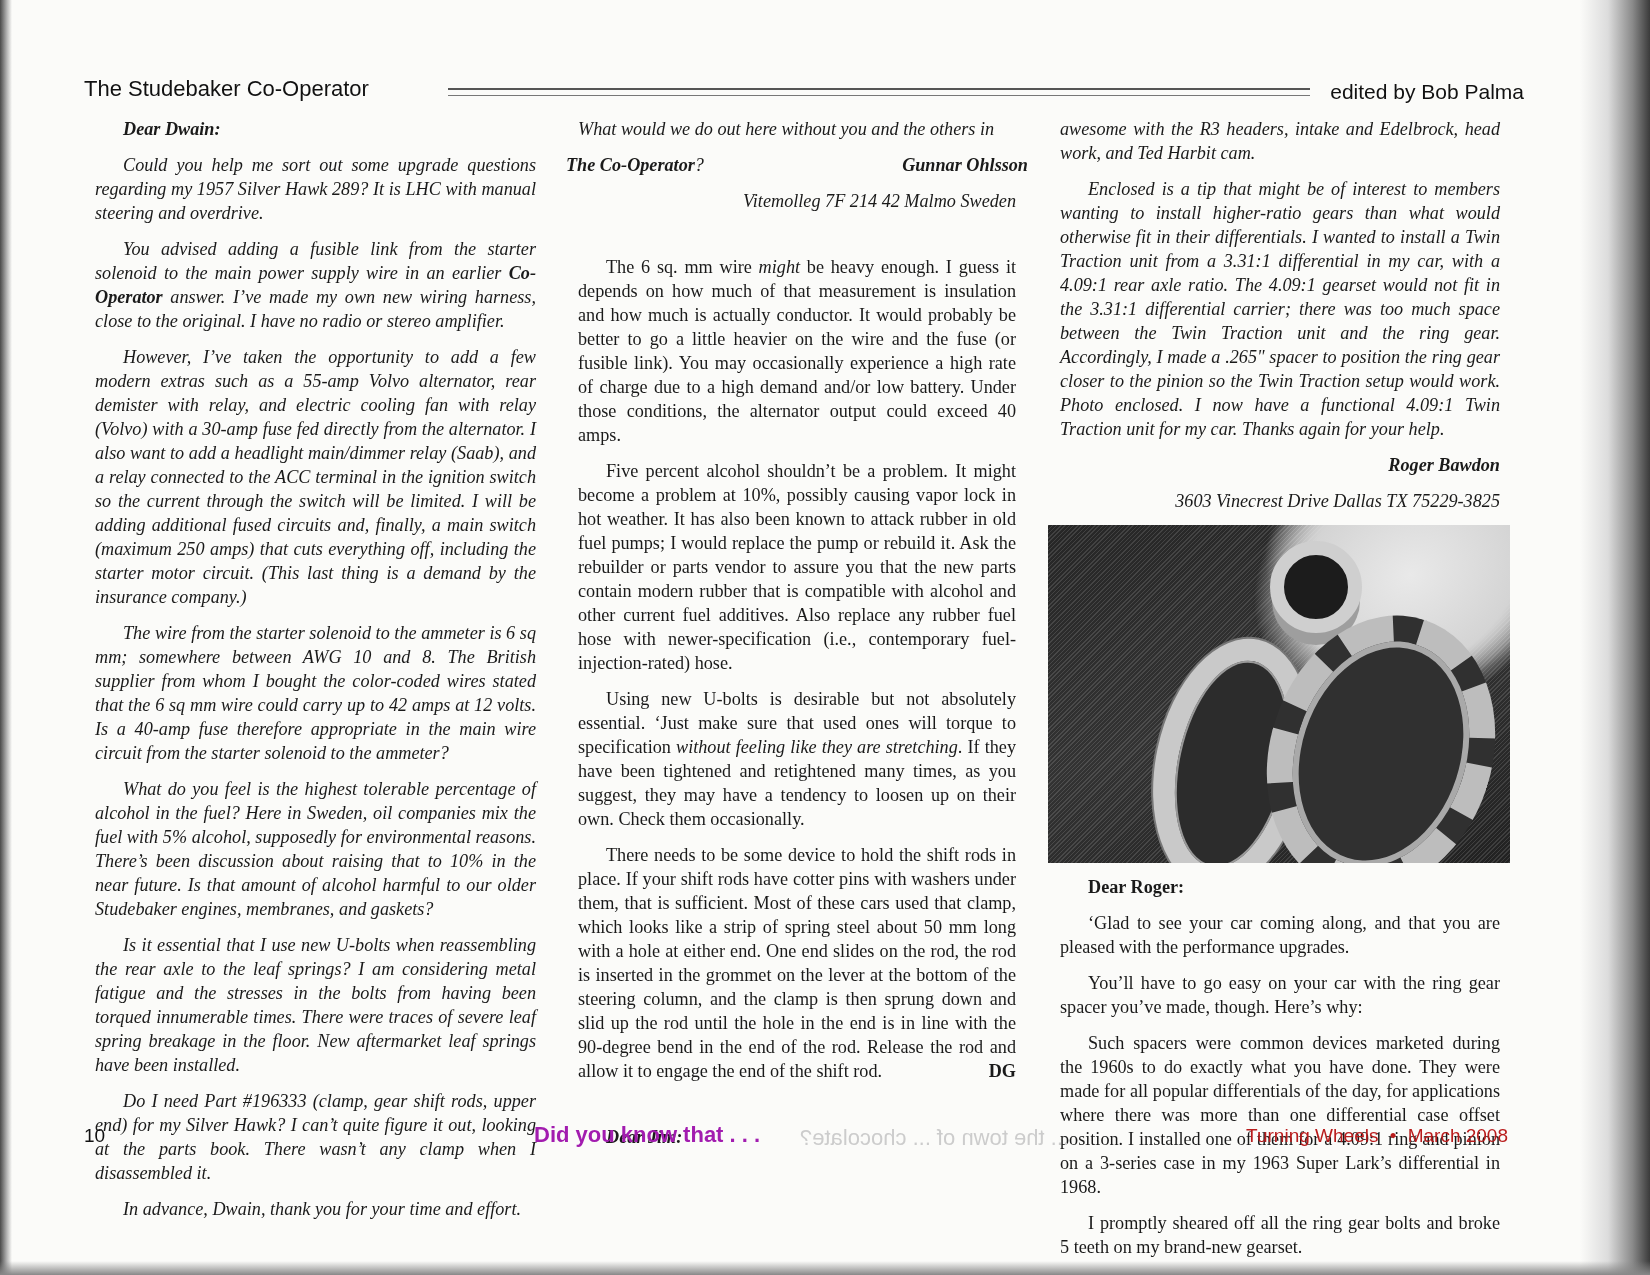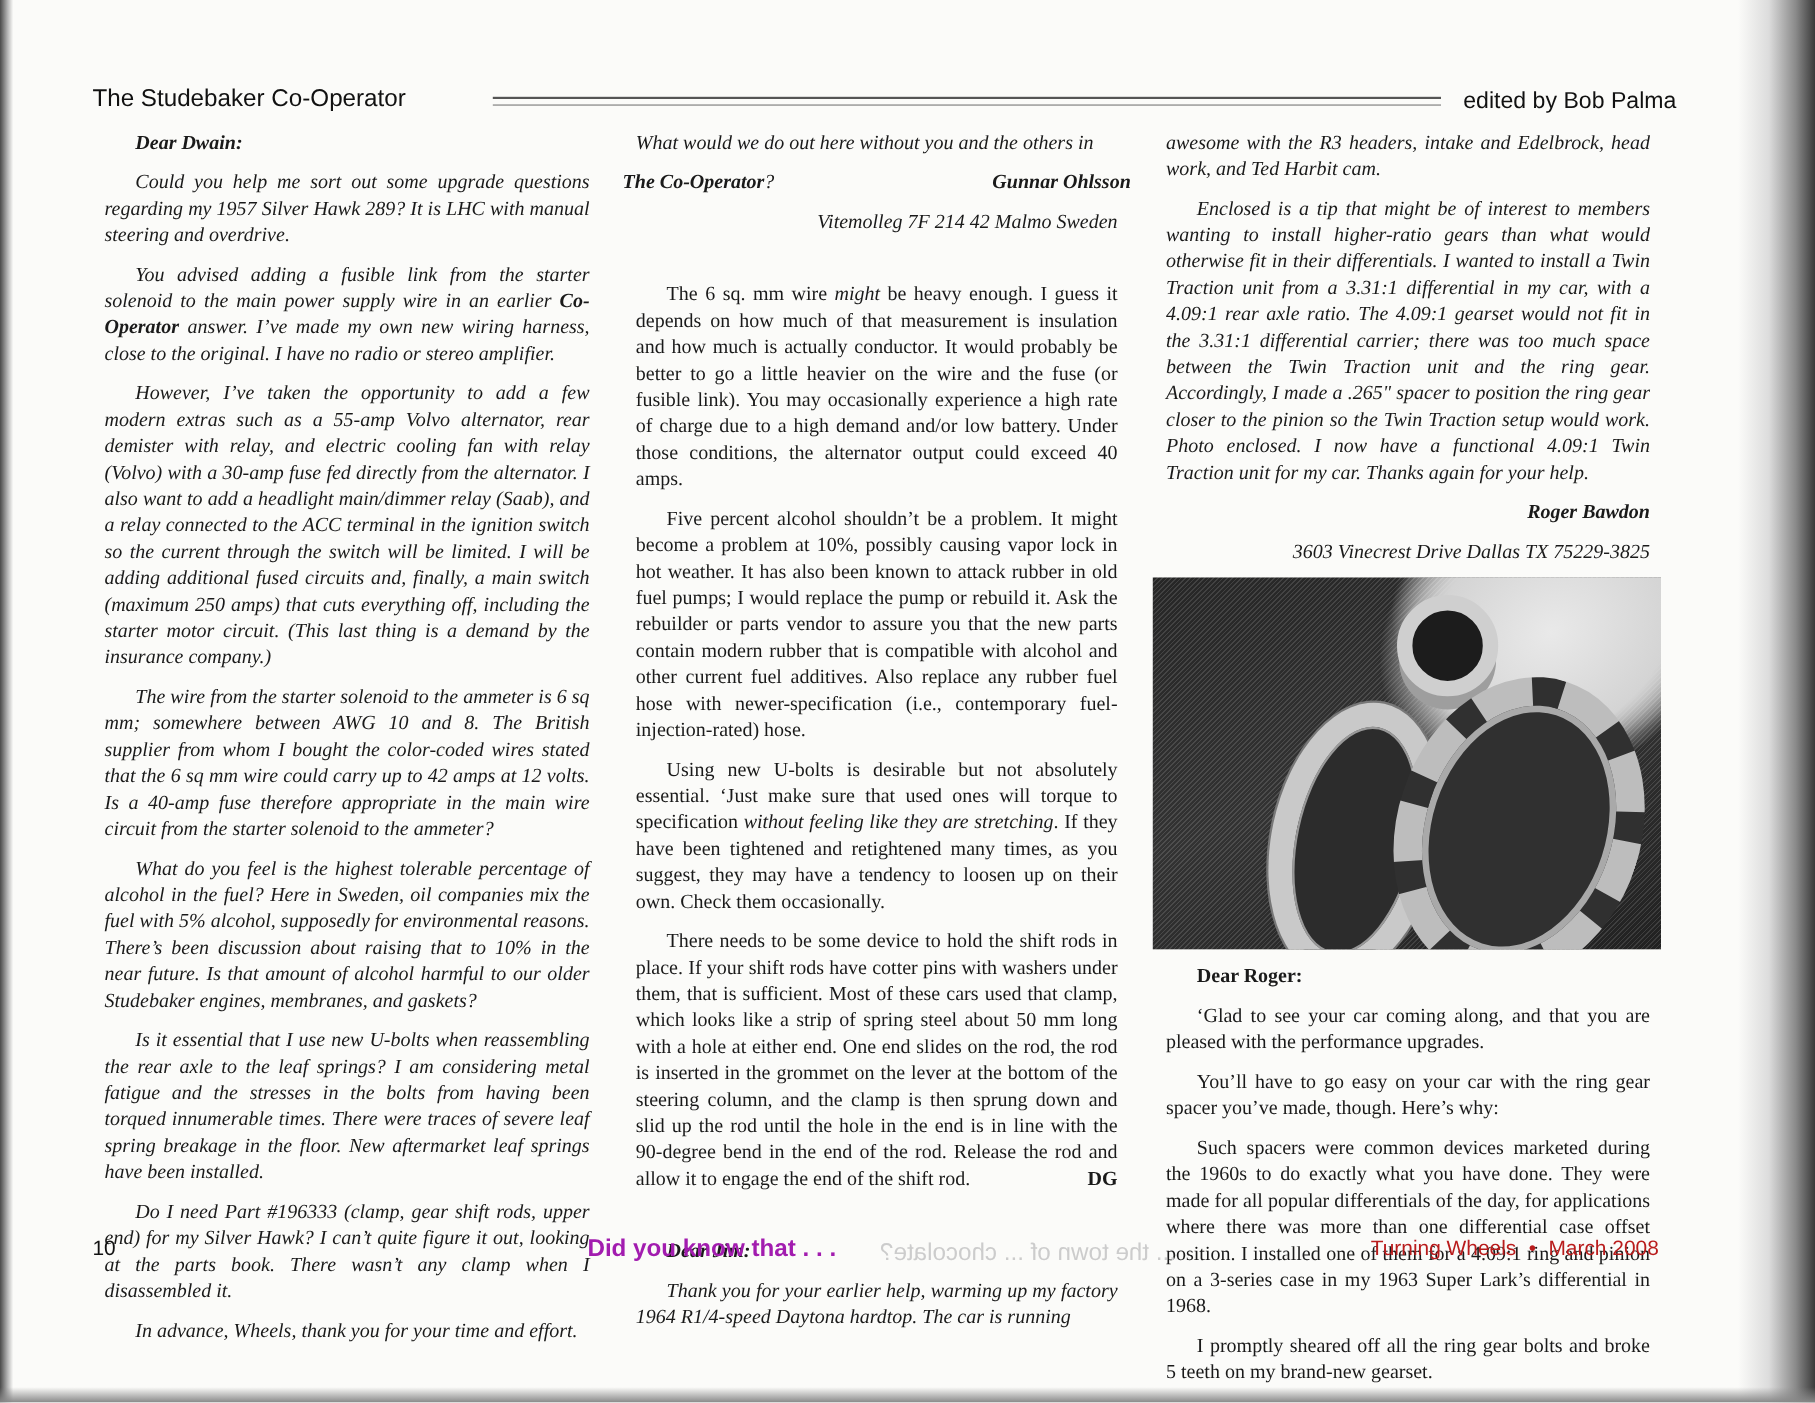--- a/index.html
+++ b/index.html
@@ -121,38 +121,37 @@
 
 <div class="col col1">
   <p class="salutation it">Dear Dwain:</p>
   <p class="it">Could you help me sort out some upgrade questions regarding my 1957 Silver Hawk 289? It is LHC with manual steering and overdrive.</p>
   <p class="it"><span>You advised adding a fusible link from the starter solenoid to the main power supply wire in an earlier</span> <span class="bold">Co-Operator</span> <span>answer. I’ve made my own new wiring harness, close to the original. I have no radio or stereo amplifier.</span></p>
   <p class="it">However, I’ve taken the opportunity to add a few modern extras such as a 55-amp Volvo alternator, rear demister with relay, and electric cooling fan with relay (Volvo) with a 30-amp fuse fed directly from the alternator. I also want to add a headlight main/dimmer relay (Saab), and a relay connected to the ACC terminal in the ignition switch so the current through the switch will be limited. I will be adding additional fused circuits and, finally, a main switch (maximum 250 amps) that cuts everything off, including the starter motor circuit. (This last thing is a demand by the insurance company.)</p>
   <p class="it">The wire from the starter solenoid to the ammeter is 6 sq mm; somewhere between AWG 10 and 8. The British supplier from whom I bought the color-coded wires stated that the 6 sq mm wire could carry up to 42 amps at 12 volts. Is a 40-amp fuse therefore appropriate in the main wire circuit from the starter solenoid to the ammeter?</p>
   <p class="it">What do you feel is the highest tolerable percentage of alcohol in the fuel? Here in Sweden, oil companies mix the fuel with 5% alcohol, supposedly for environmental reasons. There’s been discussion about raising that to 10% in the near future. Is that amount of alcohol harmful to our older Studebaker engines, membranes, and gaskets?</p>
   <p class="it">Is it essential that I use new U-bolts when reassembling the rear axle to the leaf springs? I am considering metal fatigue and the stresses in the bolts from having been torqued innumerable times. There were traces of severe leaf spring breakage in the floor. New aftermarket leaf springs have been installed.</p>
   <p class="it">Do I need Part #196333 (clamp, gear shift rods, upper end) for my Silver Hawk? I can’t quite figure it out, looking at the parts book. There wasn’t any clamp when I disassembled it.</p>
-  <p class="it">In advance, Wheels, thank you for your time and effort.</p>
+  <p class="it">In advance, Dwain, thank you for your time and effort.</p>
 </div>
 
 <div class="col col2">
   <p class="it noindent"><span>What would we do out here without you and the others in</span></p>
   <div class="sig-row">
     <span><span class="bold">The Co-Operator</span><span class="it">?</span></span>
     <span class="sig-name">Gunnar Ohlsson</span>
   </div>
   <p class="sig-addr">Vitemolleg 7F 214 42 Malmo Sweden</p>
   <div class="gap"></div>
   <p><span>The 6 sq. mm wire</span> <span class="it">might</span> <span>be heavy enough. I guess it depends on how much of that measurement is insulation and how much is actually conductor. It would probably be better to go a little heavier on the wire and the fuse (or fusible link). You may occasionally experience a high rate of charge due to a high demand and/or low battery. Under those conditions, the alternator output could exceed 40 amps.</span></p>
   <p>Five percent alcohol shouldn’t be a problem. It might become a problem at 10%, possibly causing vapor lock in hot weather. It has also been known to attack rubber in old fuel pumps; I would replace the pump or rebuild it. Ask the rebuilder or parts vendor to assure you that the new parts contain modern rubber that is compatible with alcohol and other current fuel additives. Also replace any rubber fuel hose with newer-specification (i.e., contemporary fuel-injection-rated) hose.</p>
   <p><span>Using new U-bolts is desirable but not absolutely essential. ‘Just make sure that used ones will torque to specification</span> <span class="it">without feeling like they are stretching</span><span>. If they have been tightened and retightened many times, as you suggest, they may have a tendency to loosen up on their own. Check them occasionally.</span></p>
   <p><span>There needs to be some device to hold the shift rods in place. If your shift rods have cotter pins with washers under them, that is sufficient. Most of these cars used that clamp, which looks like a strip of spring steel about 50 mm long with a hole at either end. One end slides on the rod, the rod is inserted in the grommet on the lever at the bottom of the steering column, and the clamp is then sprung down and slid up the rod until the hole in the end is in line with the 90-degree bend in the end of the rod. Release the rod and allow it to engage the end of the shift rod.</span> <span class="initials">DG</span></p>
   <div class="gap"></div>
   <p class="salutation it">Dear Jim:</p>
-  <p class="it">Thank you for your earlier help, warming up my factory 1964 R1/4-speed Daytona hardtop. The car is running</p>
 </div>
 
 <div class="col col3">
   <p class="it noindent">awesome with the R3 headers, intake and Edelbrock, head work, and Ted Harbit cam.</p>
   <p class="it">Enclosed is a tip that might be of interest to members wanting to install higher-ratio gears than what would otherwise fit in their differentials. I wanted to install a Twin Traction unit from a 3.31:1 differential in my car, with a 4.09:1 rear axle ratio. The 4.09:1 gearset would not fit in the 3.31:1 differential carrier; there was too much space between the Twin Traction unit and the ring gear. Accordingly, I made a .265" spacer to position the ring gear closer to the pinion so the Twin Traction setup would work. Photo enclosed. I now have a functional 4.09:1 Twin Traction unit for my car. Thanks again for your help.</p>
   <p class="sig-right sig-name">Roger Bawdon</p>
   <p class="sig-addr">3603 Vinecrest Drive Dallas TX 75229-3825</p>
   <div class="photo" title="Photo of ring gear, spacer and pinion">
     <div class="corner-light"></div>
     <div class="pinion"></div>

